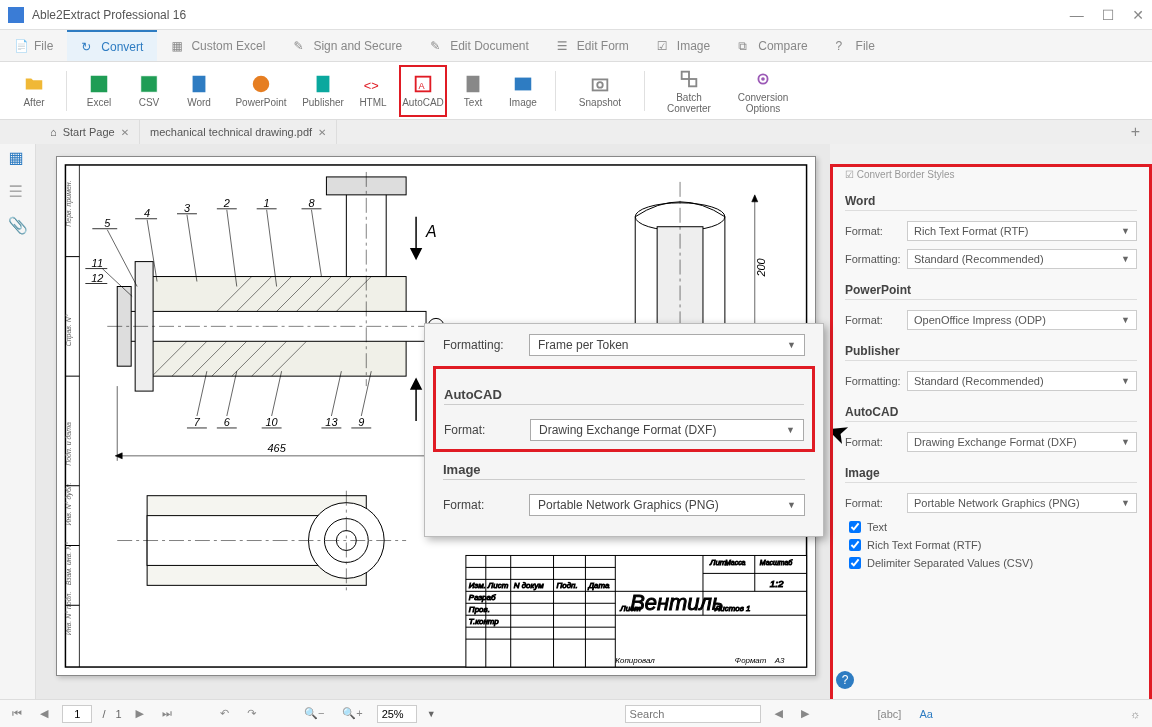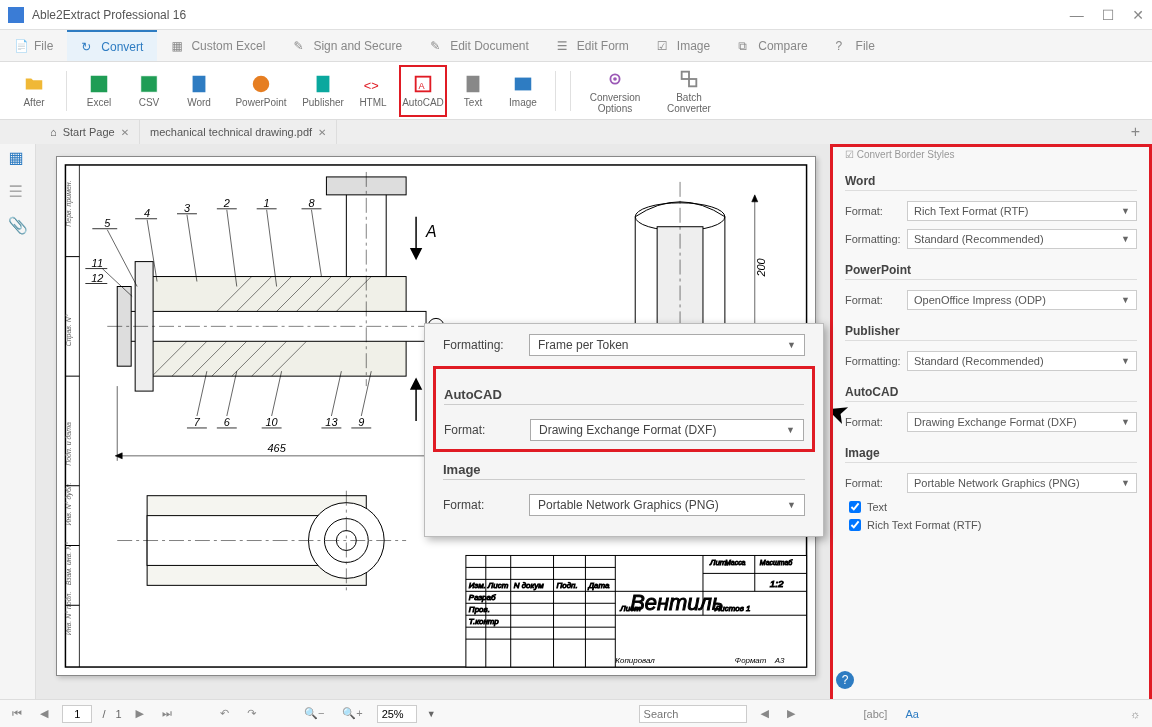--- a/index.html
+++ b/index.html
@@ -34,21 +34,21 @@
 
 
 .main { position: relative; height: 575px; display: flex; }
 .left-gutter { width: 36px; background: #f5f5f5; border-right: 1px solid #ddd; padding-top: 4px; display: flex; flex-direction: column; align-items: center; gap: 16px; }
 .left-gutter .gicon { width: 18px; height: 18px; color: #aaa; }
 .canvas-area { flex: 1; background: #e9e9e9; position: relative; overflow: hidden; }
 .drawing-page { position: absolute; left: 20px; top: 12px; width: 760px; height: 520px; background: #fff; border: 1px solid #888; box-shadow: 2px 2px 5px rgba(0,0,0,0.2); }
 .drawing-page svg { width: 100%; height: 100%; }
 
 
-.right-panel { width: 322px; background: #f8f8f8; border-left: 1px solid #ddd; border: 3px solid #e01b24; font-size: 11px; color: #555; padding: 4px 12px 4px 12px; overflow-y: auto; position: relative; }
+.right-panel { width: 322px; background: #f8f8f8; border-left: 1px solid #ddd; border: 3px solid #e01b24; font-size: 11px; color: #555; padding: 4px 12px 4px 12px; overflow-y: auto; position: relative; margin-top: 20px; }
 .right-panel .section-title { font-weight: 600; color: #444; margin: 14px 0 10px 0; font-size: 12px; border-bottom: 1px solid #ddd; padding-bottom: 2px; }
 .right-panel .row { display: flex; align-items: center; margin-bottom: 8px; }
 .right-panel .row label { width: 62px; }
 .right-panel .dropdown { flex: 1; height: 20px; background: #fff; border: 1px solid #ccc; display: flex; align-items: center; justify-content: space-between; padding: 0 6px; font-size: 11px; cursor: pointer; }
 .right-panel .check-row { display: flex; align-items: center; gap: 6px; margin-bottom: 6px; margin-left: 4px; }
 .right-panel input[type=checkbox] { width: 12px; height: 12px; }
 .arrow-annotation { position: absolute; left: -8px; top: 250px; font-size: 28px; color: #000; transform: rotate(200deg);}
 
 
 .popup { position: absolute; left: 424px; top: 323px; width: 400px; background: #f5f5f5; border: 1px solid #bbb; box-shadow: 3px 3px 8px rgba(0,0,0,0.3); font-size: 12px; color: #444; padding: 10px 18px; }
@@ -57,21 +57,21 @@
 .popup .pdropdown { flex: 1; height: 22px; background: #fff; border: 1px solid #aaa; display: flex; align-items: center; justify-content: space-between; padding: 0 8px; cursor: pointer; }
 .popup .psection { font-weight: 700; margin: 10px 0 14px 0; font-size: 13px; border-bottom: 1px solid #ccc; padding-bottom: 2px; }
 .popup .highlighted-row { border: 3px solid #e01b24; padding: 8px; margin: 0 -10px 8px -10px; }
 
 
 .statusbar { position: absolute; bottom: 0; left: 0; right: 0; height: 28px; background: #f8f8f8; border-top: 1px solid #ddd; display: flex; align-items: center; font-size: 11px; color: #666; padding: 0 8px; gap: 10px; }
 .statusbar .sbtn { cursor: pointer; padding: 0 4px; color: #888; }
 .statusbar input[type=text] { height: 18px; border: 1px solid #ccc; padding: 0 4px; font-size: 11px; }
 .statusbar .pageinput { width: 30px; text-align: center; }
 .statusbar .zoom { width: 40px; }
-.statusbar .search { width: 108px; }
+.statusbar .search { width: 136px; }
 .statusbar .spacer { flex: 1; }
 .help-badge { position: absolute; right: 298px; bottom: 38px; width: 18px; height: 18px; border-radius: 50%; background: #2e7cc2; color: #fff; font-size: 12px; text-align: center; line-height: 18px; }
 
 .chev { font-size: 9px; color: #666; }
 </style>
 </head>
 <body>
 
 <div class="titlebar">
   <div class="app-icon"></div>
@@ -179,36 +179,43 @@
       </svg>
       <span>Text</span>
     </div>
   <div class="tool">
       <svg class="ticon" viewBox="0 0 24 24">
         <rect fill="#2e7cc2" x="3" y="5" width="18" height="14"></rect>
       </svg>
       <span>Image</span>
     </div>
   <div class="tdivider"></div>
+  <div class="tool wide">
+      <svg class="ticon" viewBox="0 0 24 24">
+        <rect fill="none" stroke="#888" stroke-width="2" x="4" y="7" width="16" height="12"></rect>
+        <circle fill="none" stroke="#888" stroke-width="2" cx="12" cy="13" r="3"></circle>
+      </svg>
+      <span>Snapshot</span>
+    </div>
   <div class="tdivider"></div>
   <div class="tool wide">
       <svg class="ticon" viewBox="0 0 24 24">
+        <rect fill="none" stroke="#888" stroke-width="2" x="4" y="4" width="8" height="8"></rect>
+        <rect fill="none" stroke="#888" stroke-width="2" x="12" y="12" width="8" height="8"></rect>
+      </svg>
+      <span style="white-space:pre-line;text-align:center">Batch
+Converter</span>
+    </div>
+  <div class="tool wide">
+      <svg class="ticon" viewBox="0 0 24 24">
         <circle fill="none" stroke="#9b59b6" stroke-width="2" cx="12" cy="12" r="5"></circle>
         <circle fill="#9b59b6" cx="12" cy="12" r="2"></circle>
       </svg>
       <span style="white-space:pre-line;text-align:center">Conversion
 Options</span>
-    </div>
-  <div class="tool wide">
-      <svg class="ticon" viewBox="0 0 24 24">
-        <rect fill="none" stroke="#888" stroke-width="2" x="4" y="4" width="8" height="8"></rect>
-        <rect fill="none" stroke="#888" stroke-width="2" x="12" y="12" width="8" height="8"></rect>
-      </svg>
-      <span style="white-space:pre-line;text-align:center">Batch
-Converter</span>
     </div>
 </div>
 
 <div class="tabbar">
   <div class="tab" style="margin-left:4px">
       <span>⌂</span>
       <span>Start Page</span>
       <span class="close">✕</span>
     </div>
   <div class="tab">
@@ -471,20 +478,24 @@
         </div>
       </div>
 
     <div class="check-row">
         <input type="checkbox" checked="" style="">
         <span>Text</span>
       </div>
     <div class="check-row">
         <input type="checkbox" checked="" style="">
         <span>Rich Text Format (RTF)</span>
+      </div>
+    <div class="check-row">
+        <input type="checkbox" checked="" style="">
+        <span>Delimiter Separated Values (CSV)</span>
       </div>
 
   </div>
 </div>
 
 <div class="popup">
   <div class="prow">
     <label>Formatting:</label>
     <div class="pdropdown">
         <span>Frame per Token</span>

